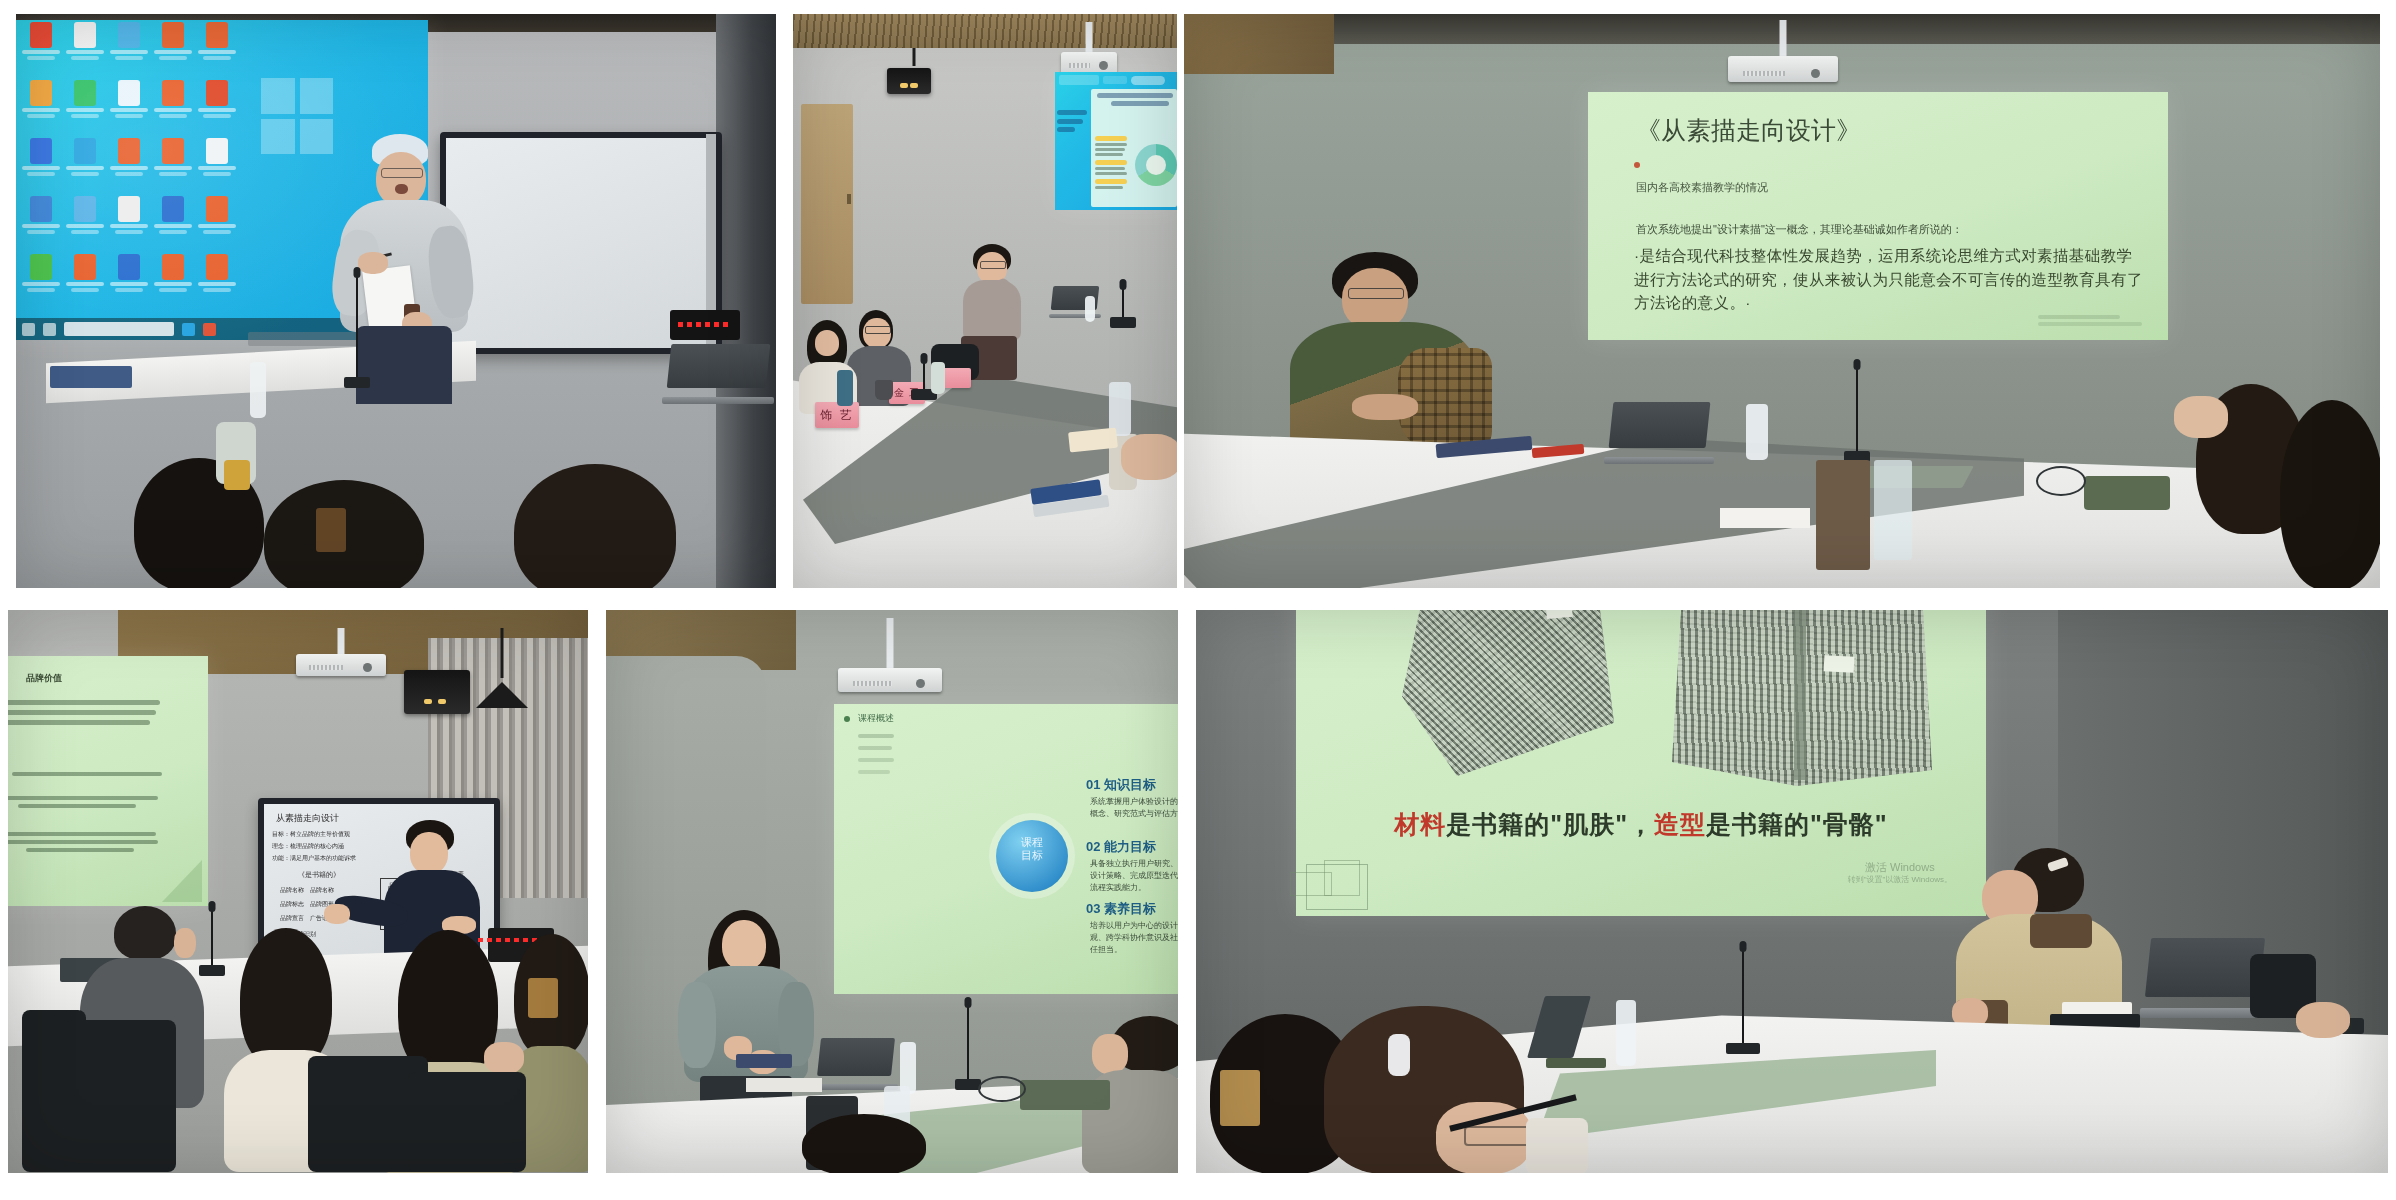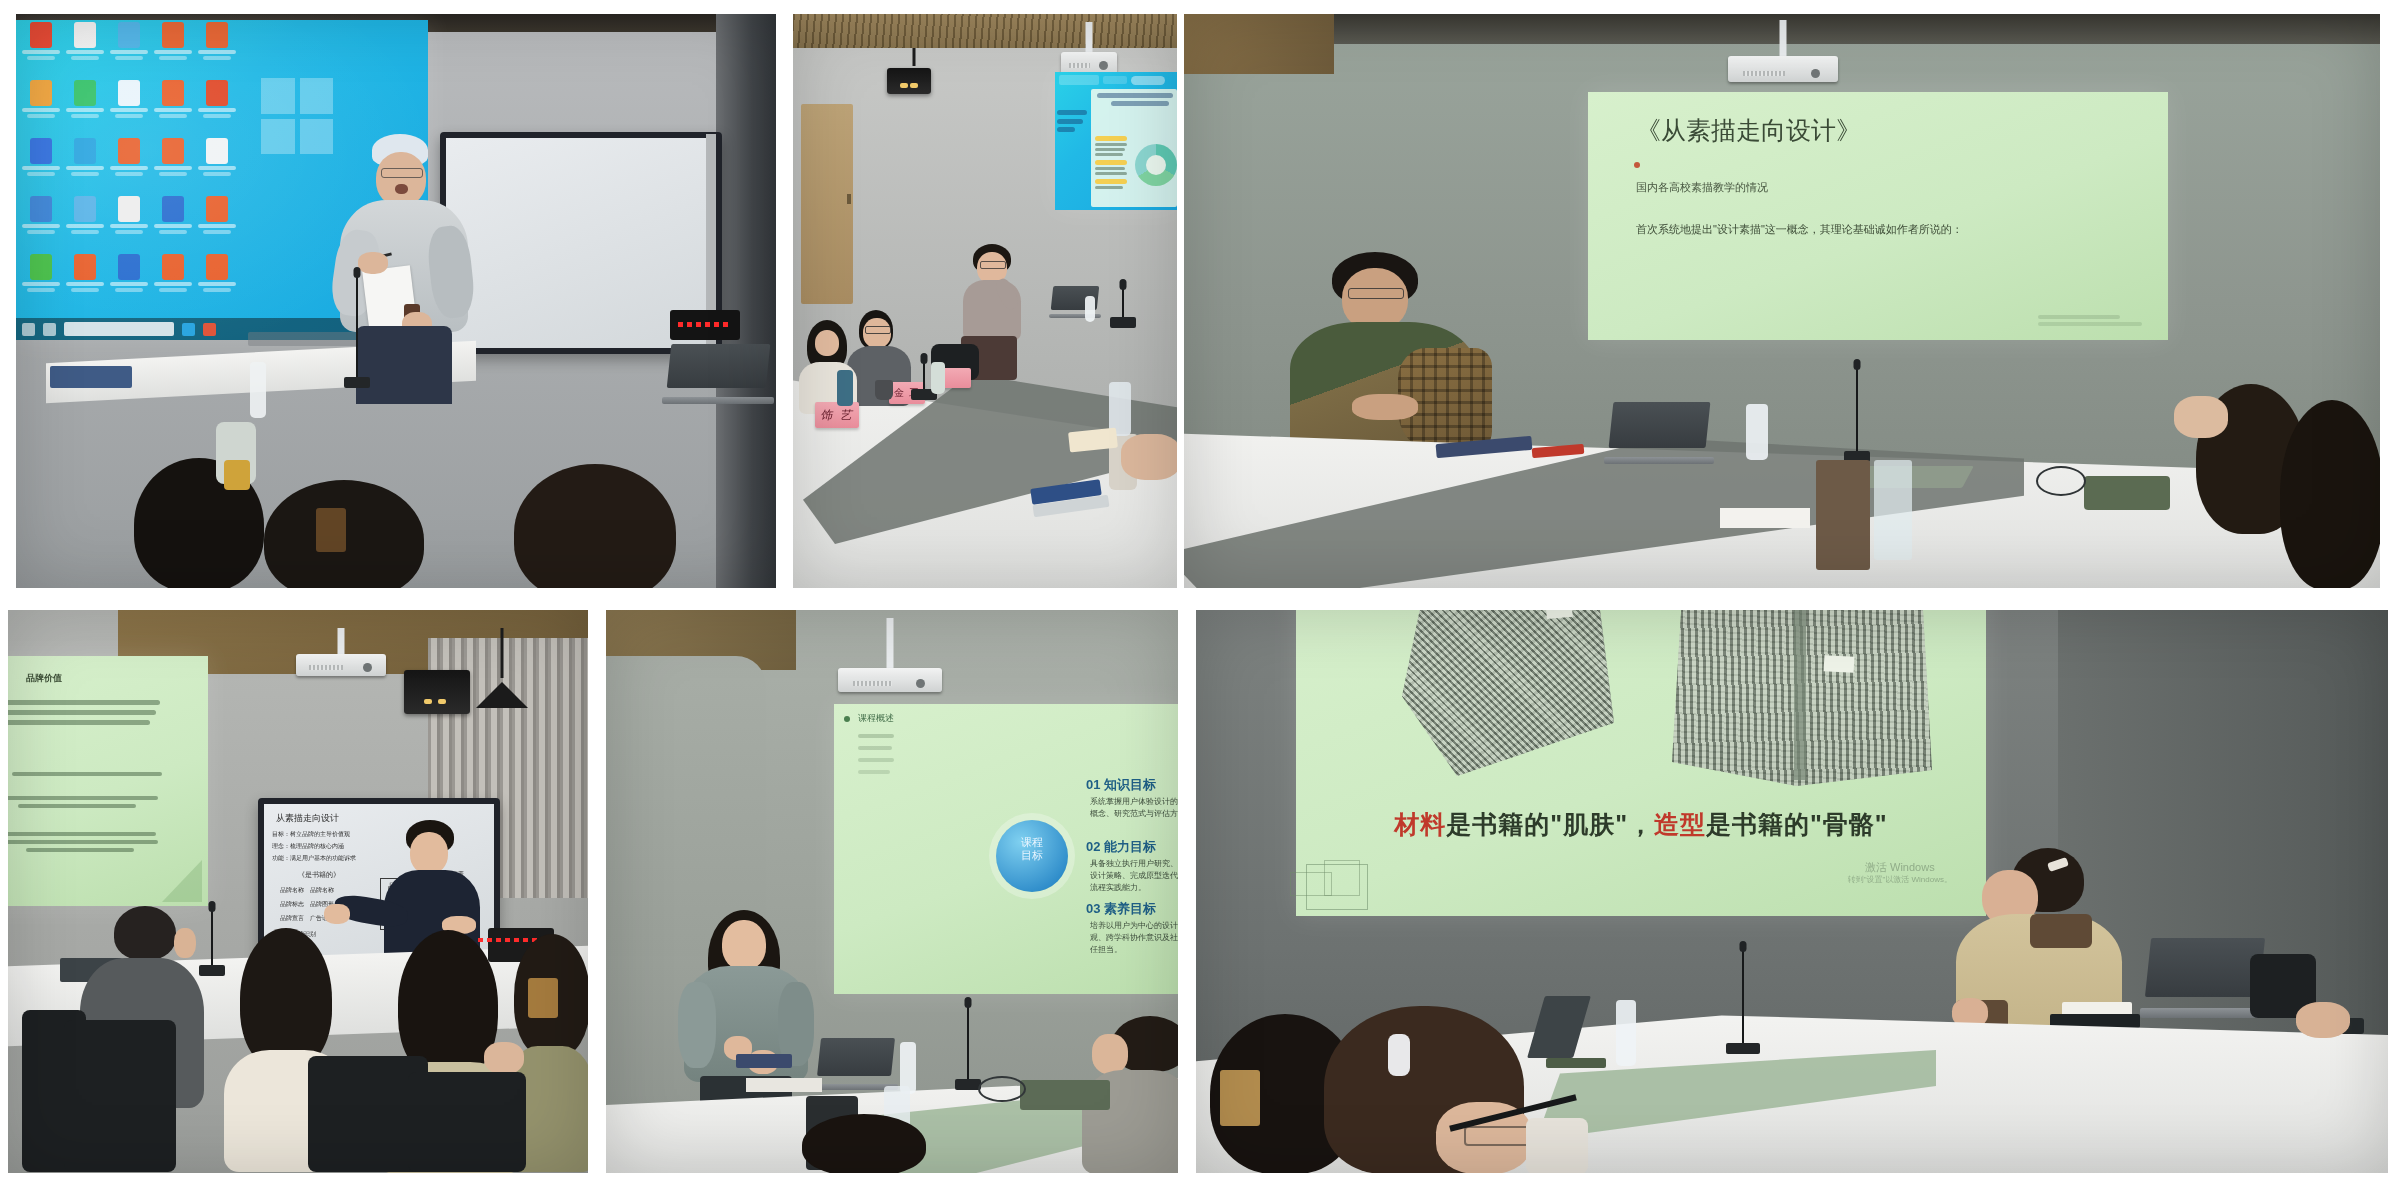--- a/index.html
+++ b/index.html
@@ -420,21 +420,21 @@
       <div class="head" style="left:12px;top:8px;width:28px;height:30px;background:#dfb79a;"></div>
       <div style="position:absolute;left:14px;top:16px;width:24px;height:6px;border:1px solid #27292b;border-radius:2px;opacity:.8;"></div>
       <div class="torso" style="left:-4px;top:36px;width:64px;height:60px;background:#5d6165;"></div>
     </div>
     <div class="person" style="left:12px;top:306px;width:52px;height:92px;">
       <div class="hair" style="left:2px;top:0;width:40px;height:52px;background:#1a1713;"></div>
       <div class="head" style="left:10px;top:10px;width:24px;height:26px;background:#e2bb9f;"></div>
       <div class="torso" style="left:-6px;top:42px;width:58px;height:52px;background:#e9e5dc;"></div>
     </div>
 
-    <div class="tent" style="left:22px;top:388px;width:44px;height:26px;font-size:12px;letter-spacing:2px;font-style:italic;">饰 艺</div>
+    <div class="tent" style="left:22px;top:388px;width:44px;height:26px;font-size:12px;letter-spacing:2px;">饰 艺</div>
     <div class="tent" style="left:96px;top:368px;width:36px;height:22px;font-size:10px;letter-spacing:1px;">金 工</div>
     <div class="tent" style="left:148px;top:354px;width:30px;height:20px;font-size:9px;"></div>
 
     <div class="mic" style="left:118px;top:344px;width:26px;height:42px;">
       <div class="stem" style="height:42px;"></div>
         <div class="cap"></div>
         <div class="base"></div>
     </div>
     <div class="mic" style="left:318px;top:270px;width:24px;height:44px;">
       <div class="stem" style="height:44px;"></div>
@@ -470,20 +470,22 @@
       <div class="body" style="height:26px;"></div>
         <div class="lens"></div>
         <div class="vent"></div>
     </div>
 
     <div class="screen screen-green" style="left:404px;top:78px;width:580px;height:248px;">
       <div class="sl-txt" style="left:48px;top:22px;font-size:25px;color:#3a4a36;font-family:'Liberation Serif','DejaVu Serif',serif;">《从素描走向设计》</div>
       <div style="position:absolute;left:46px;top:70px;width:6px;height:6px;border-radius:50%;background:#c4583c;"></div>
       <div class="sl-txt" style="left:48px;top:88px;font-size:11px;color:#46553f;">国内各高校素描教学的情况</div>
       <div class="sl-txt" style="left:48px;top:130px;font-size:11px;color:#3c4b36;">首次系统地提出"设计素描"这一概念，其理论基础诚如作者所说的：</div>
+      <div style="position:absolute;left:46px;top:152px;width:510px;font-size:15.5px;line-height:1.52;
+                  color:#39482f;letter-spacing:.4px;">·是结合现代科技整体性发展趋势，运用系统论思维方式对素描基础教学进行方法论式的研究，使从来被认为只能意会不可言传的造型教育具有了方法论的意义。·</div>
       <div style="position:absolute;right:20px;bottom:14px;width:110px;">
         <div class="blurline" style="width:82px;height:4px;opacity:.35;margin-bottom:3px;"></div>
         <div class="blurline" style="width:104px;height:4px;opacity:.3;"></div>
       </div>
     </div>
 
     <div class="person" style="left:104px;top:238px;width:216px;height:200px;">
       <div class="hair" style="left:44px;top:0;width:86px;height:54px;background:#191512;"></div>
       <div class="head" style="left:54px;top:16px;width:66px;height:62px;background:#c9a080;"></div>
       <div style="position:absolute;left:60px;top:36px;width:54px;height:9px;border:1.5px solid #2d2d2d;border-radius:3px;opacity:.8;"></div>

